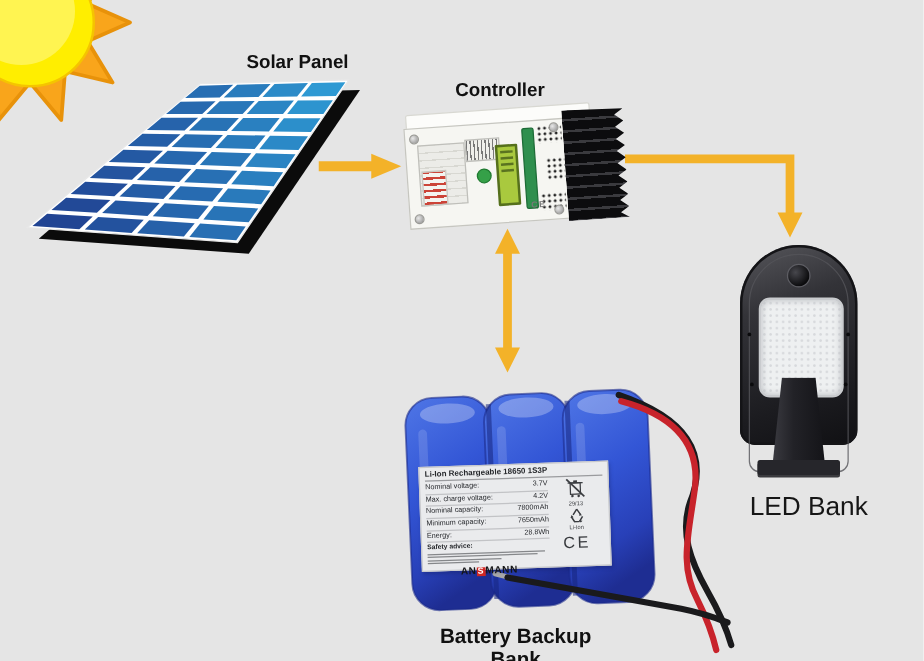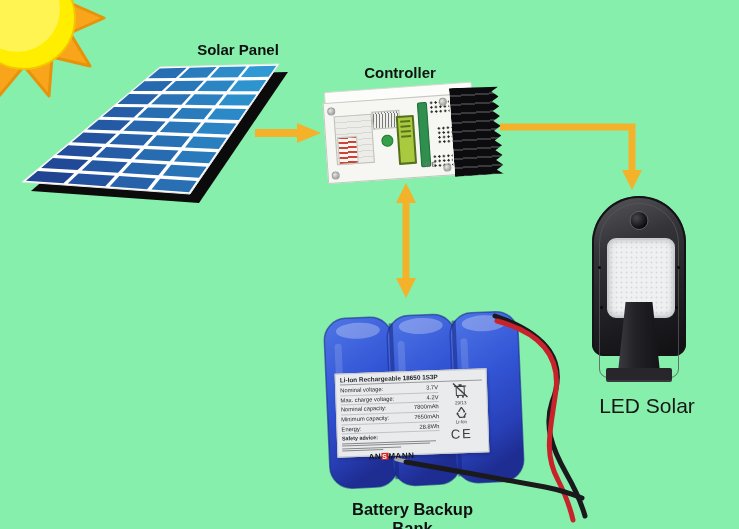--- a/index.html
+++ b/index.html
@@ -1,16 +1,16 @@
 <!DOCTYPE html>
 <html><head>
 <meta charset="utf-8">
 <style>
   html,body{margin:0;padding:0;background:#fff;}
-  .stage{position:relative;width:739px;height:529px;background:#86efac;overflow:hidden;
+  .stage{position:relative;width:739px;height:529px;background:#e5e5e5;overflow:hidden;
          font-family:"Liberation Sans",sans-serif;}
   .stage svg.bg{position:absolute;left:0;top:0;}
   .node-label{position:absolute;color:#111;text-align:center;}
   .lbl-solar{left:178px;top:41px;width:120px;font-size:15px;font-weight:bold;}
   .lbl-controller{left:344px;top:64px;width:112px;font-size:15px;font-weight:bold;}
   .lbl-lamp{left:586px;top:394px;width:122px;font-size:21px;font-weight:400;color:#161616;}
   .lbl-battery{left:330px;top:500px;width:165px;font-size:16.5px;font-weight:bold;}
 
   
   .controller{position:absolute;left:323px;top:86px;width:178px;height:96px;
@@ -183,21 +183,21 @@
     <g fill="none" stroke-linecap="round">
       <path d="M495,316 C548,334 568,362 552,402 C544,426 552,448 566,473 C574,487 581,502 585,516" stroke-width="5" stroke="#1A1A1C"></path>
       <path d="M497,321 C538,332 560,354 556,390 C551,428 543,452 558,480 C565,494 570,507 573,520" stroke-width="5" stroke="#C8232B"></path>
       <path d="M396,459 L408,462" stroke="#a8a8a8" stroke-width="4"></path>
       <path d="M406,462 C450,470 502,479 545,487 C560,490 572,494 582,498" stroke-width="5" stroke="#1A1A1C"></path>
     </g>
   </svg>
 
   <div class="node-label lbl-solar">Solar Panel</div>
   <div class="node-label lbl-controller">Controller</div>
-  <div class="node-label lbl-lamp">LED Solar</div>
+  <div class="node-label lbl-lamp">LED Bank</div>
   <div class="node-label lbl-battery">Battery Backup Bank</div>
 
   <div class="controller">
     <div class="ctl-lid"></div>
     <div class="ctl-body"></div>
     <div class="ctl-heatsink"></div>
     <div class="ctl-sticker1" style="left:12px;top:25px;position:absolute;"></div>
     <div class="ctl-redstripes"></div>
     <div class="ctl-sticker2"></div>
     <div class="ctl-greendot"></div>

